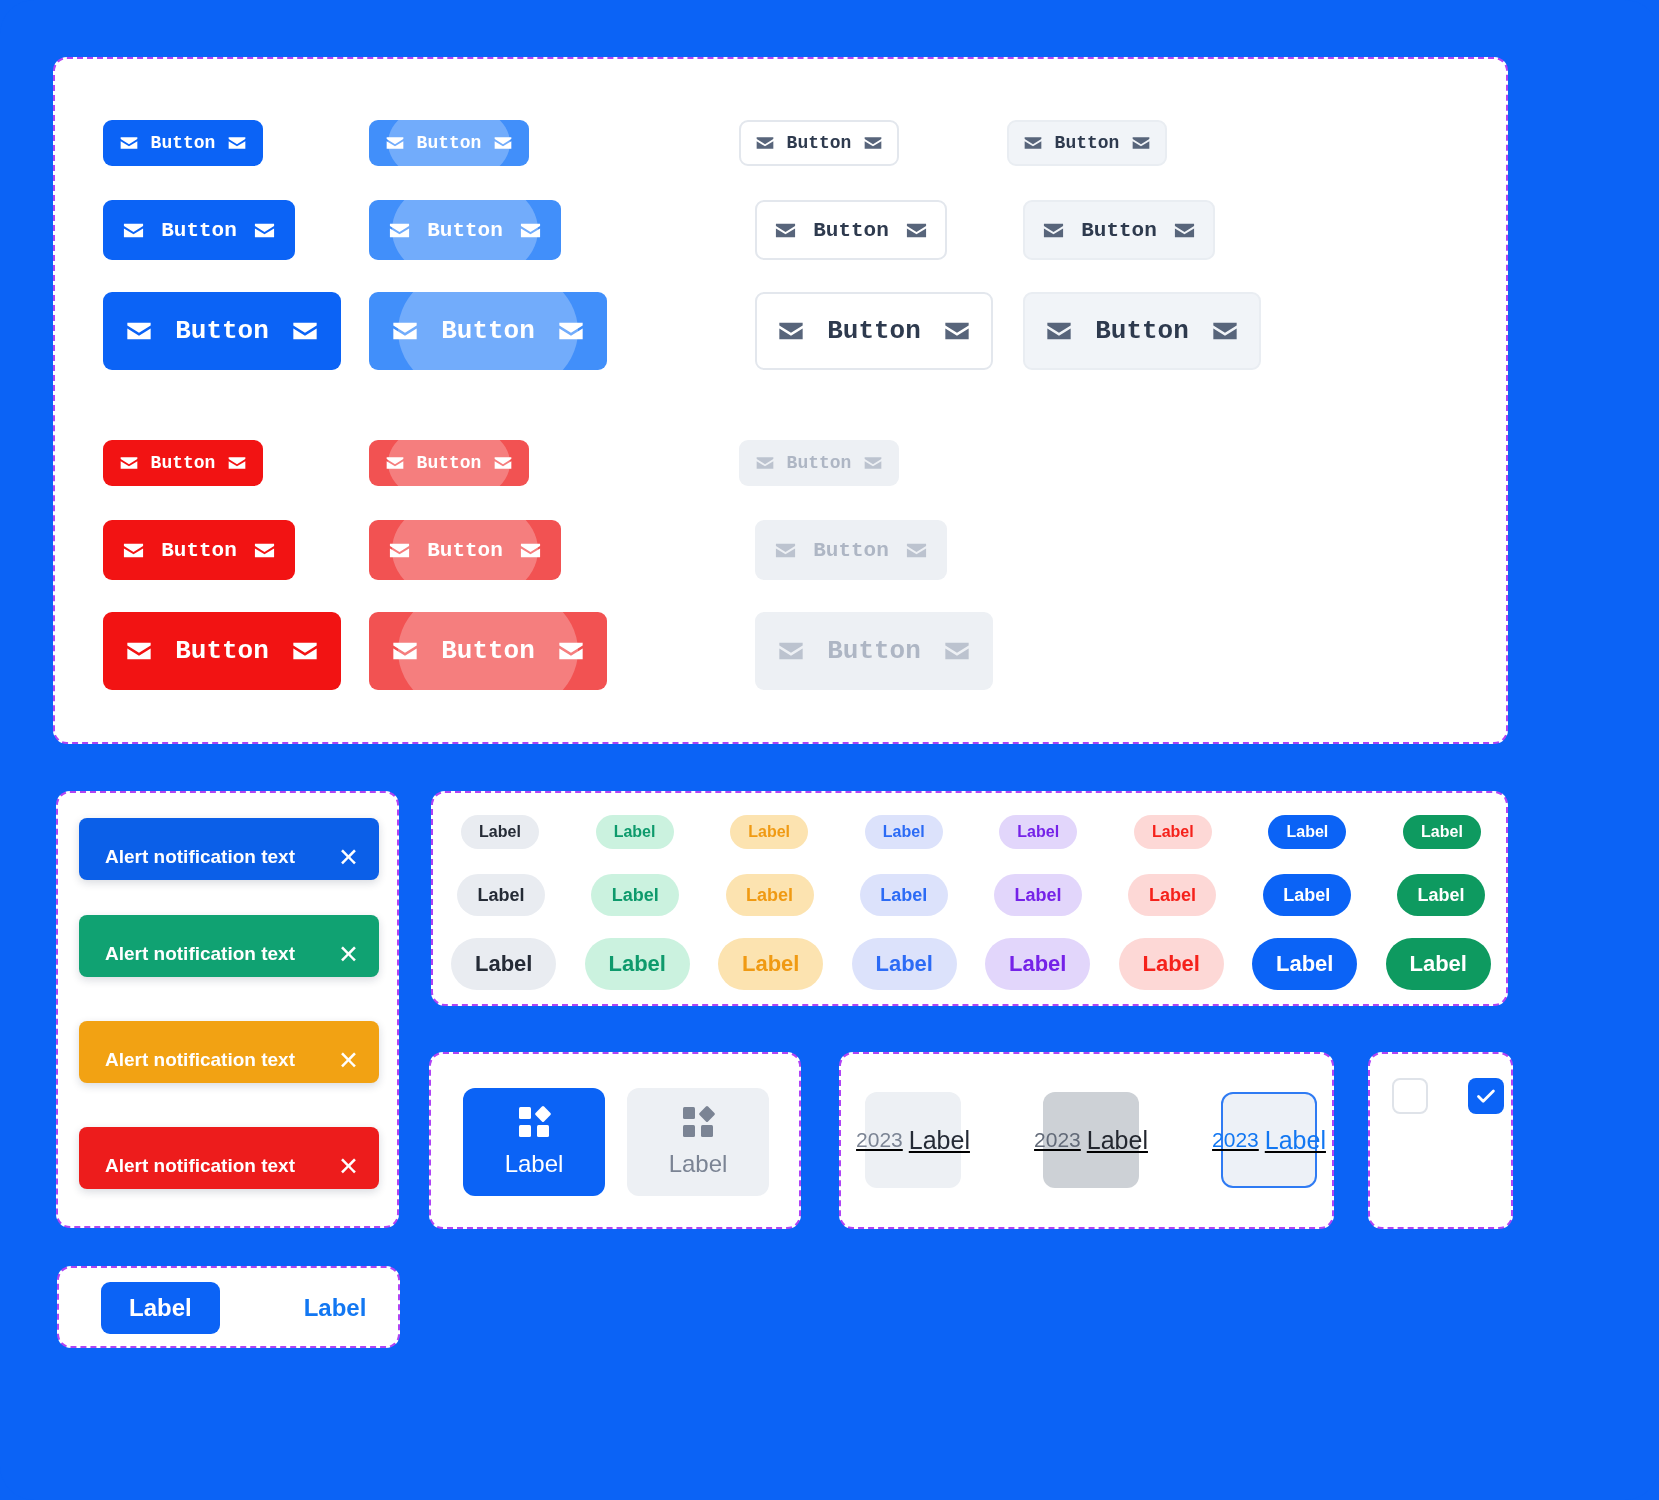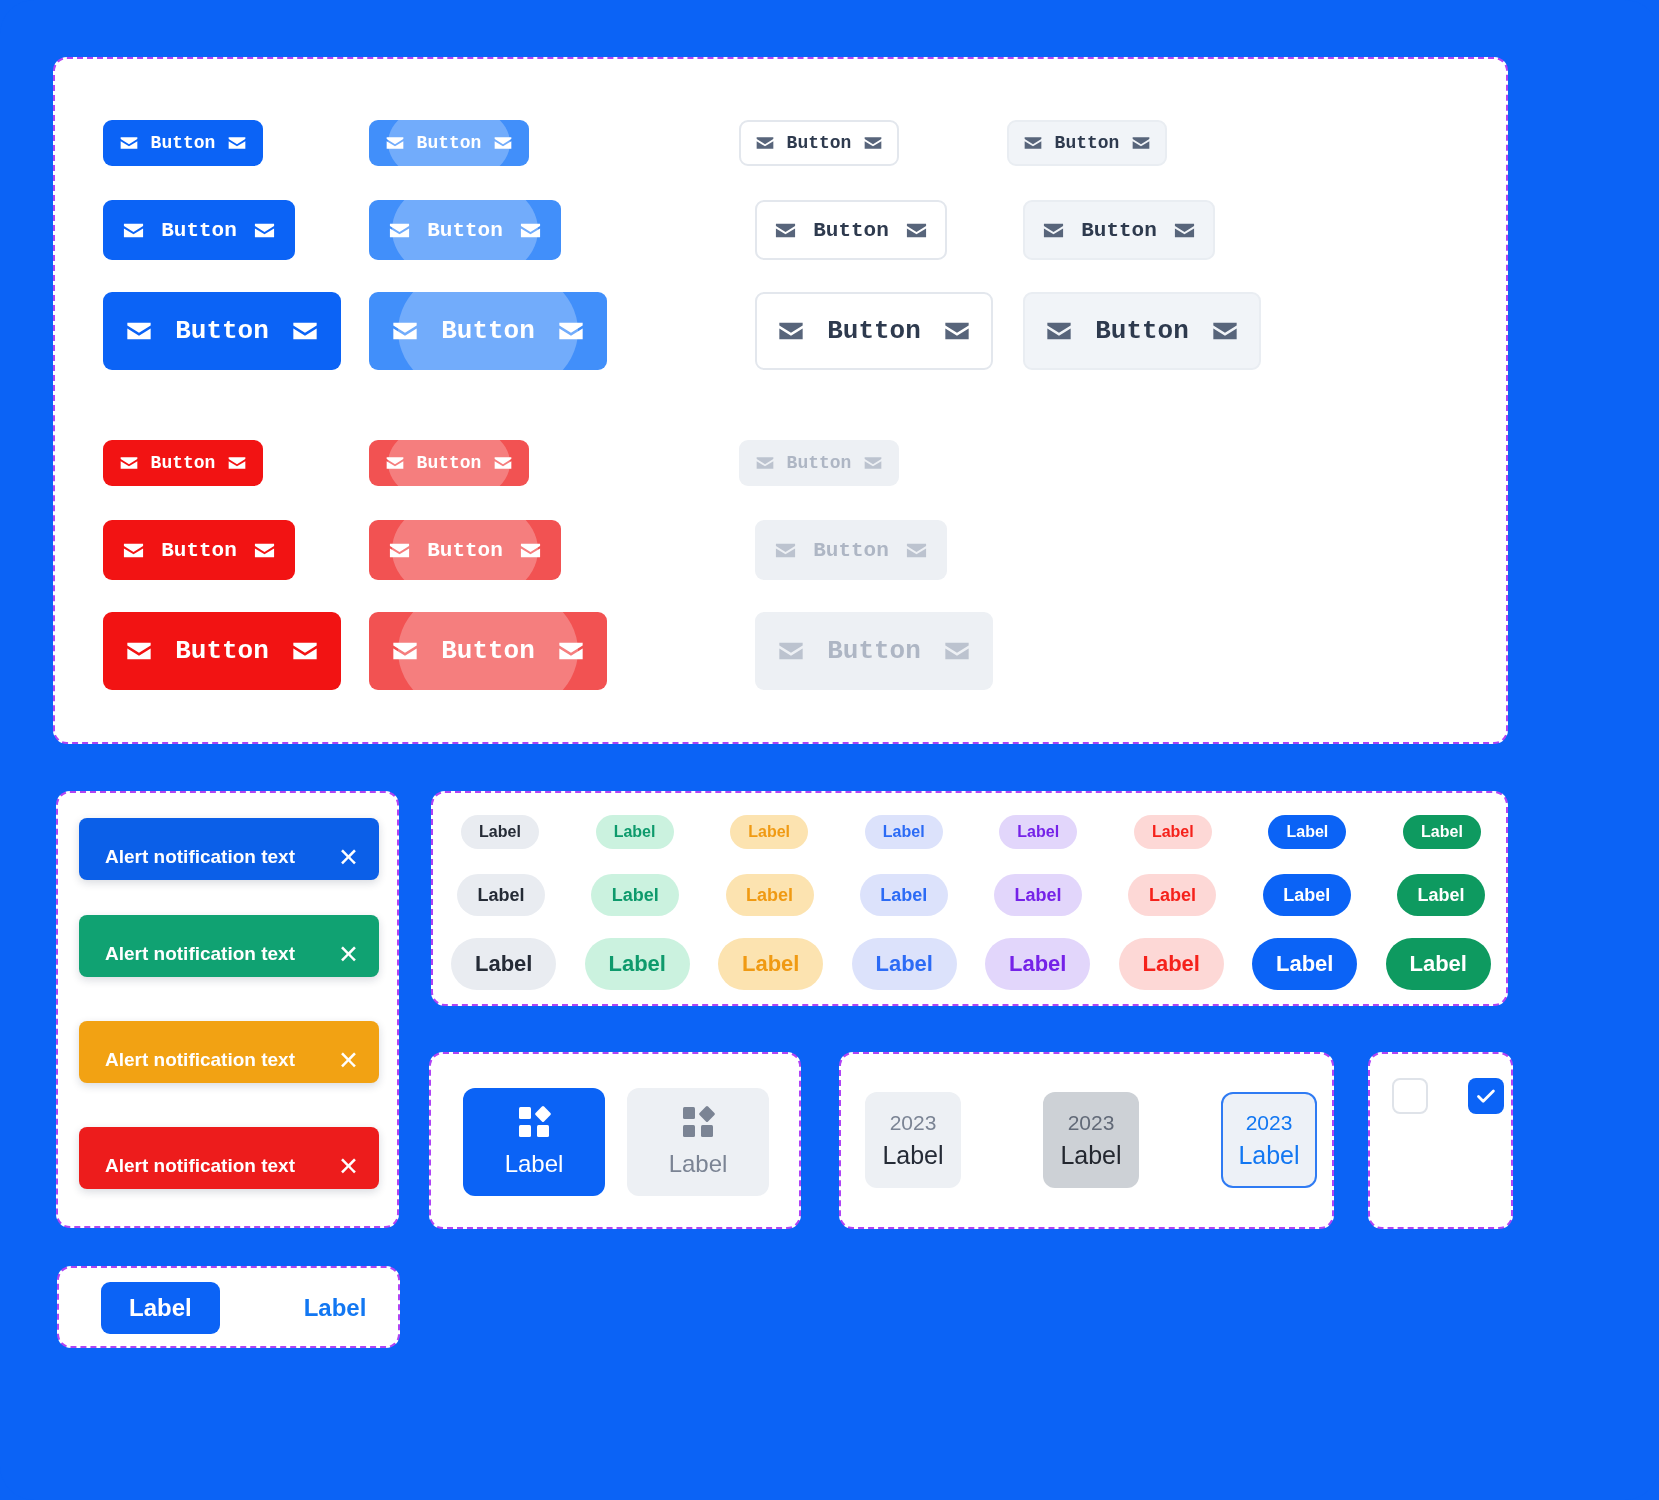--- a/index.html
+++ b/index.html
@@ -122,26 +122,27 @@
     position: absolute; width: 12px; height: 12px; display: block;
     background: currentColor; border-radius: 1.5px;
   }
   .grid-ico i.a { left: 0; top: 0; }
   .grid-ico i.b { right: 0; top: 1px; transform: rotate(45deg); }
   .grid-ico i.c { left: 0; bottom: 0; }
   .grid-ico i.d { right: 0; bottom: 0; }
 
   
   .ycard {
-    display: flex; flex-direction: column;
+    display: flex; 
     align-items: center; justify-content: center;
     gap: 6px;
     width: 96px; height: 96px;
     border-radius: 12px;
     cursor: pointer;
+    text-decoration: underline;
   }
   .ycard .yr { font-size: 21px; }
   .ycard .lb { font-size: 25px; }
   .y-idle   { background: #EDF0F4; }
   .y-idle .yr { color: #7B8494; } .y-idle .lb { color: #252B36; }
   .y-hover  { background: #CDD1D6; }
   .y-hover .yr { color: #626A78; } .y-hover .lb { color: #23272F; }
   .y-active { background: #EDF1F7; border: 2px solid #2F7BF3; }
   .y-active .yr, .y-active .lb { color: #1277F2; }
 

